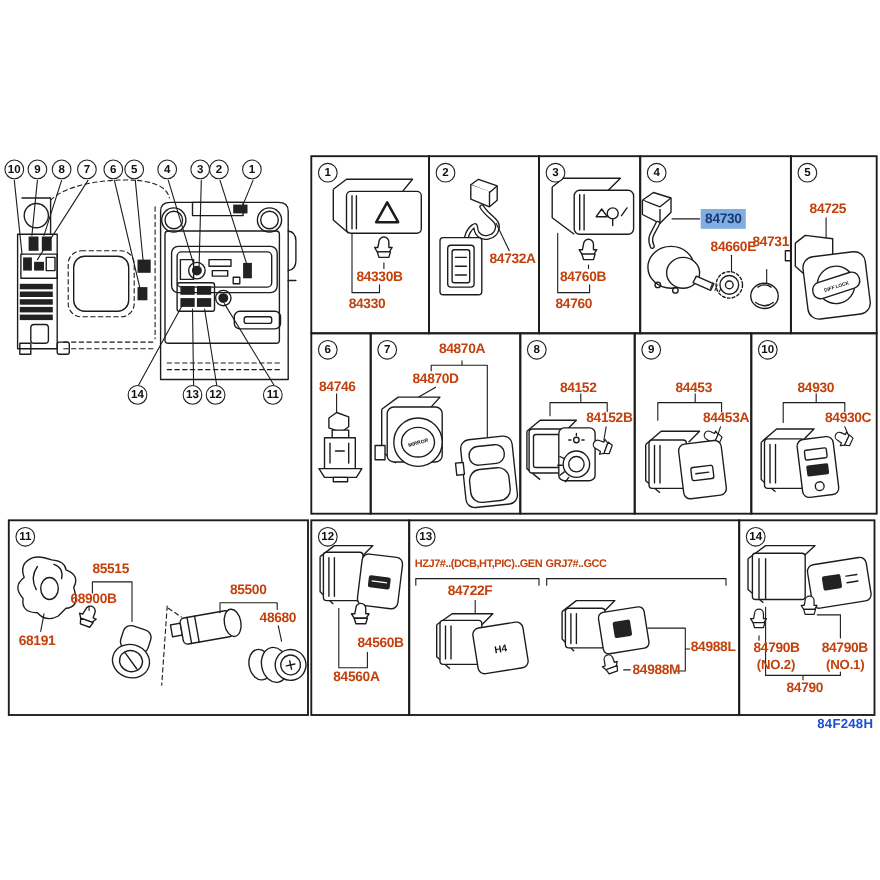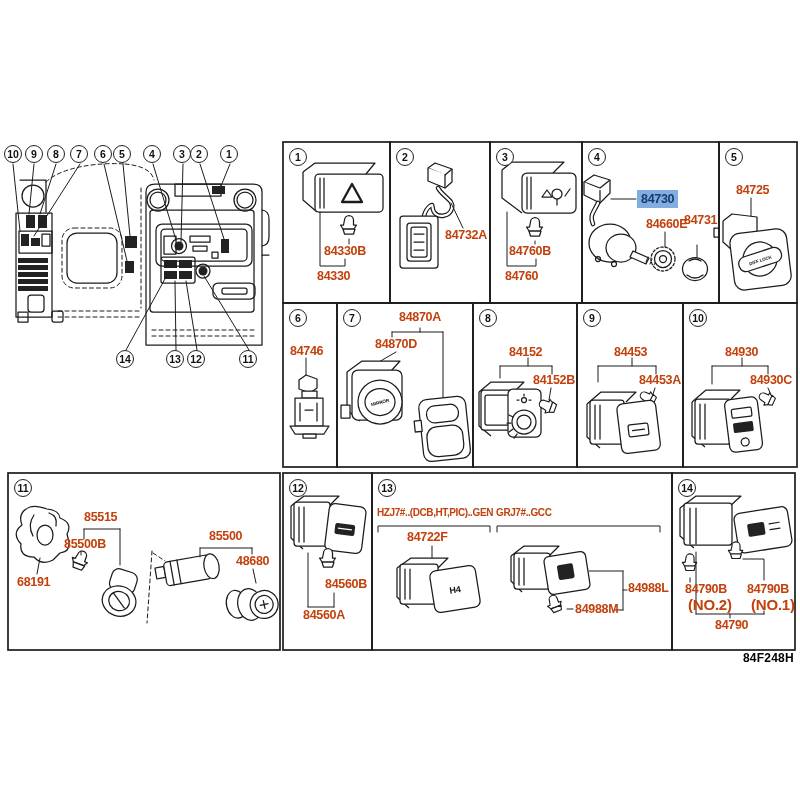--- a/index.html
+++ b/index.html
@@ -10,24 +10,24 @@
   .ln{stroke:#1c1c1c;stroke-width:1.25;fill:none;stroke-linecap:round;stroke-linejoin:round;}
   .wh{stroke:#1c1c1c;stroke-width:1.25;fill:#ffffff;stroke-linejoin:round;}
   .bk{fill:#222;stroke:none;}
   .thin{stroke:#1c1c1c;stroke-width:1;fill:none;stroke-linecap:round;}
   .wire{stroke:#1c1c1c;stroke-width:4.6;fill:none;stroke-linecap:round;}
   .wirecore{stroke:#ffffff;stroke-width:2.2;fill:none;stroke-linecap:round;}
   .dash{stroke-dasharray:4 3;}
   .svgtxt{font-family:"Liberation Sans",sans-serif;fill:#111;stroke:none;}
   .plabel{position:absolute;font-weight:bold;font-size:12.5px;letter-spacing:-0.3px;
           color:#c2410c;white-space:nowrap;line-height:13px;}
-  .note{font-size:15px;letter-spacing:-0.2px;}
+  .note{font-size:12px;letter-spacing:-0.2px;}
   .vhdr{font-size:10px;letter-spacing:-0.4px;}
   .highlight{background:#82ade0;color:#153a75;padding:2px 4px;line-height:14px;}
-  .footer{font-size:12px;letter-spacing:0.2px;color:#000000;}
+  .footer{font-size:12px;letter-spacing:0.2px;color:#1d4ed8;}
   .cnum{position:absolute;width:18px;height:18px;border:1.6px solid #222;border-radius:50%;
         background:#fff;display:flex;align-items:center;justify-content:center;
         font-size:10.5px;font-weight:bold;color:#111;box-sizing:border-box;}
 </style>
 </head>
 <body>
 
 <div id="stage">
 
 <svg id="art" width="800" height="800" viewBox="0 0 800 800">
@@ -403,21 +403,21 @@
   <div class="plabel" style="left:290px;top:345px">84746</div>
   <div class="plabel" style="left:399px;top:311px">84870A</div>
   <div class="plabel" style="left:375px;top:338px">84870D</div>
   <div class="plabel" style="left:509px;top:346px">84152</div>
   <div class="plabel" style="left:533px;top:374px">84152B</div>
   <div class="plabel" style="left:614px;top:346px">84453</div>
   <div class="plabel" style="left:639px;top:374px">84453A</div>
   <div class="plabel" style="left:725px;top:346px">84930</div>
   <div class="plabel" style="left:750px;top:374px">84930C</div>
   <div class="plabel" style="left:84px;top:511px">85515</div>
-  <div class="plabel" style="left:64px;top:538px">85500B</div>
+  <div class="plabel" style="left:64px;top:538px">68900B</div>
   <div class="plabel" style="left:17px;top:576px">68191</div>
   <div class="plabel" style="left:209px;top:530px">85500</div>
   <div class="plabel" style="left:236px;top:555px">48680</div>
   <div class="plabel" style="left:325px;top:578px">84560B</div>
   <div class="plabel" style="left:303px;top:609px">84560A</div>
   <div class="plabel vhdr" style="left:377px;top:506px">HZJ7#..(DCB,HT,PIC)..GEN</div>
   <div class="plabel vhdr" style="left:496px;top:506px">GRJ7#..GCC</div>
   <div class="plabel" style="left:407px;top:531px">84722F</div>
   <div class="plabel" style="left:628px;top:582px">84988L</div>
   <div class="plabel" style="left:575px;top:603px">84988M</div>

